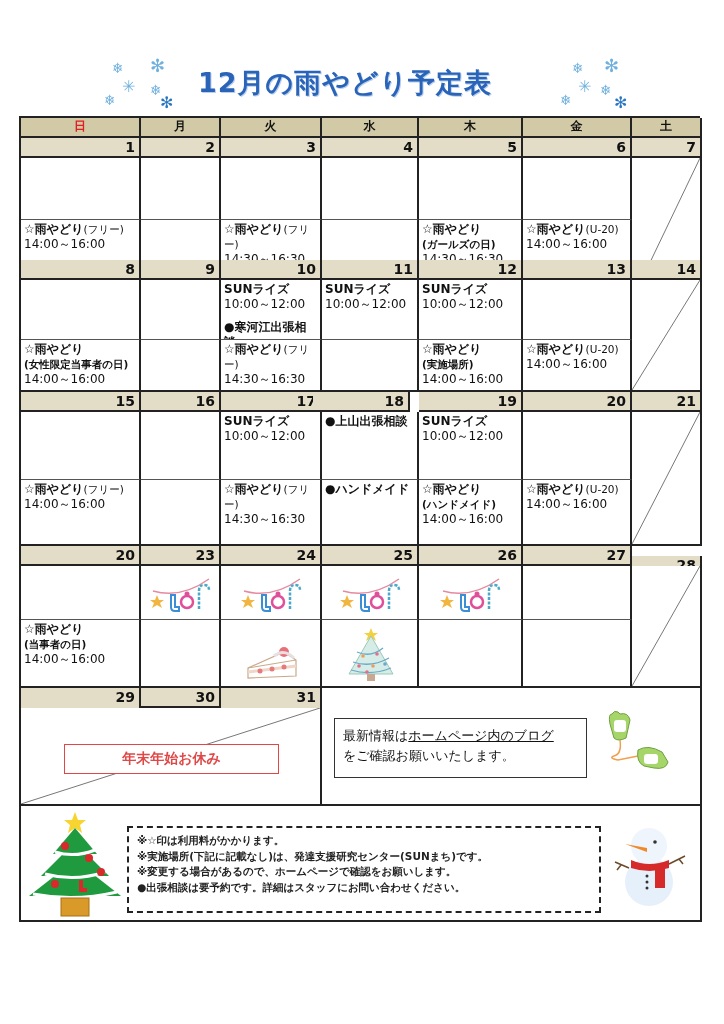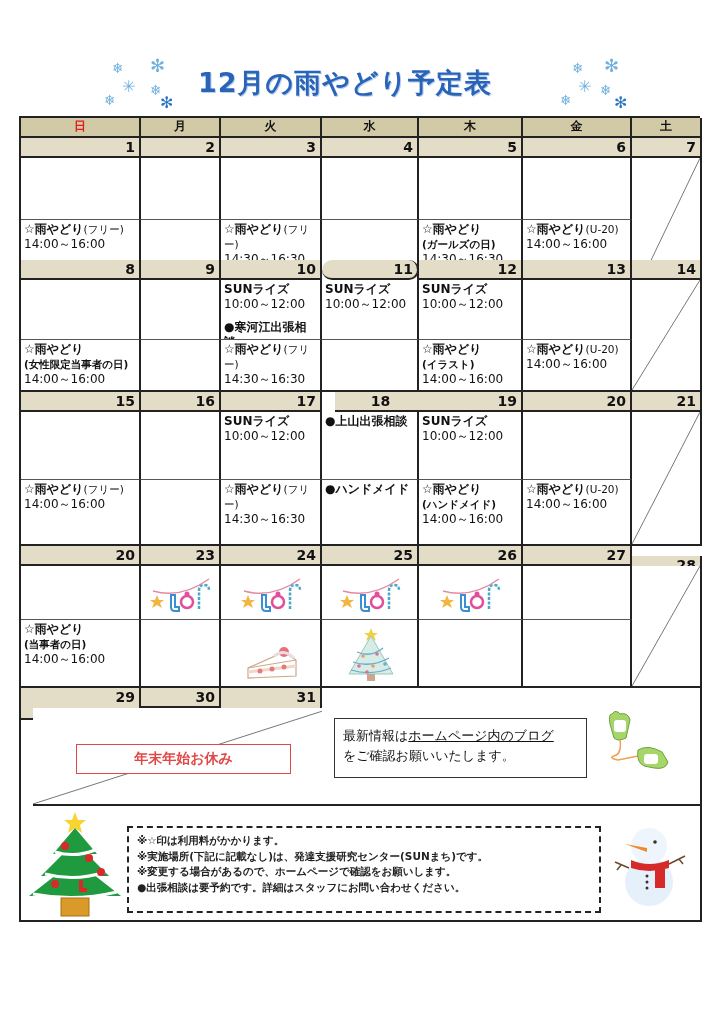--- a/index.html
+++ b/index.html
@@ -127,39 +127,39 @@
       <div style="margin-top:8px;">
         <div><span class="ev-name">●寒河江出張相談</span></div>
       </div>
     </div>
     <div class="cell body-bot" style="left:200px;top:222px;width:101px;height:52px;">
       <div>
         <div><span class="ev-name">☆雨やどり</span><span class="ev-sub">(フリー)</span></div>
         <div class="ev-time">14:30～16:30</div>
       </div>
     </div>
-    <div class="cell dnum" style="left:301px;top:142px;width:97px;height:20px;border-radius:10px;">11</div>
+    <div class="cell dnum" style="left:301px;top:142px;width:97px;height:20px;">11</div>
     <div class="cell body-top" style="left:301px;top:162px;width:97px;height:60px;border-bottom:1px solid #555;">
       <div>
         <div><span class="ev-name">SUNライズ</span></div>
         <div class="ev-time">10:00～12:00</div>
       </div>
     </div>
     <div class="cell body-bot" style="left:301px;top:222px;width:97px;height:52px;"></div>
     <div class="cell dnum" style="left:398px;top:142px;width:104px;height:20px;">12</div>
     <div class="cell body-top" style="left:398px;top:162px;width:104px;height:60px;border-bottom:1px solid #555;">
       <div>
         <div><span class="ev-name">SUNライズ</span></div>
         <div class="ev-time">10:00～12:00</div>
       </div>
     </div>
     <div class="cell body-bot" style="left:398px;top:222px;width:104px;height:52px;">
       <div>
         <div><span class="ev-name">☆雨やどり</span></div>
-        <div class="ev-note">(イラスト)</div>
+        <div class="ev-note">(実施場所)</div>
         <div class="ev-time">14:00～16:00</div>
       </div>
     </div>
     <div class="cell dnum" style="left:502px;top:142px;width:109px;height:20px;">13</div>
     <div class="cell body-top" style="left:502px;top:162px;width:109px;height:60px;border-bottom:1px solid #555;"></div>
     <div class="cell body-bot" style="left:502px;top:222px;width:109px;height:52px;">
       <div>
         <div><span class="ev-name">☆雨やどり</span><span class="ev-sub">(U-20)</span></div>
         <div class="ev-time">14:00～16:00</div>
       </div>
@@ -187,21 +187,21 @@
         <div><span class="ev-name">SUNライズ</span></div>
         <div class="ev-time">10:00～12:00</div>
       </div>
     </div>
     <div class="cell body-bot" style="left:200px;top:362px;width:101px;height:66px;">
       <div>
         <div><span class="ev-name">☆雨やどり</span><span class="ev-sub">(フリー)</span></div>
         <div class="ev-time">14:30～16:30</div>
       </div>
     </div>
-    <div class="cell dnum" style="left:314px;top:274px;width:97px;height:20px;text-align:center;">18</div>
+    <div class="cell dnum" style="left:292px;top:274px;width:97px;height:20px;">18</div>
     <div class="cell body-top" style="left:301px;top:294px;width:97px;height:68px;border-bottom:1px solid #555;">
       <div>
         <div><span class="ev-name">●上山出張相談</span></div>
       </div>
     </div>
     <div class="cell body-bot" style="left:301px;top:362px;width:97px;height:66px;">
       <div>
         <div><span class="ev-name">●ハンドメイド</span></div>
       </div>
     </div>
@@ -320,21 +320,21 @@
     <div class="cell dnum" style="left:611px;top:438px;width:70px;height:20px;">28</div>
     <div class="cell" style="left:611px;top:448px;width:70px;height:122px;background:#fff;">
       <svg class="slash-svg" preserveAspectRatio="none" viewBox="0 0 100 100">
         <line x1="0" y1="100" x2="100" y2="0" stroke="#777" stroke-width="1" vector-effect="non-scaling-stroke"></line>
       </svg>
     </div>
     <div class="cell dnum" style="left:0px;top:570px;width:120px;height:32px;">29</div>
     <div class="cell dnum" style="left:120px;top:570px;width:80px;height:20px;">30</div>
     <div class="cell dnum" style="left:200px;top:570px;width:101px;height:28px;">31</div>
     <div style="position:absolute;left:301px;top:570px;width:380px;height:20px;background:#fff;border-right:2px solid #222;"></div>
-    <div class="cell" style="left:12px;top:590px;width:301px;height:98px;background:#fff;">
+    <div class="cell" style="left:0;top:590px;width:301px;height:98px;background:#fff;">
       <svg class="slash-svg" preserveAspectRatio="none" viewBox="0 0 100 100">
         <line x1="0" y1="100" x2="100" y2="0" stroke="#777" stroke-width="1" vector-effect="non-scaling-stroke"></line>
       </svg>
       <div class="holiday-box">年末年始お休み</div>
     </div>
     <div class="cell" style="left:301px;top:570px;width:380px;height:118px;background:#fff;">
       <div class="info-box" style="top:30px;">
         <div><span>最新情報は</span><u>ホームページ内のブログ</u></div>
         <div>をご確認お願いいたします。</div>
       </div>

